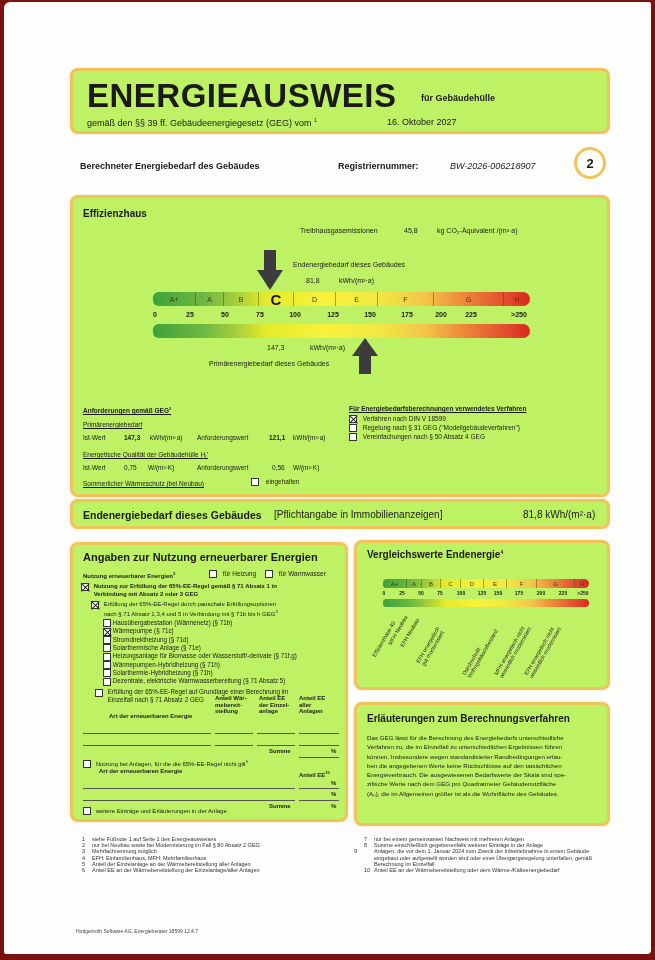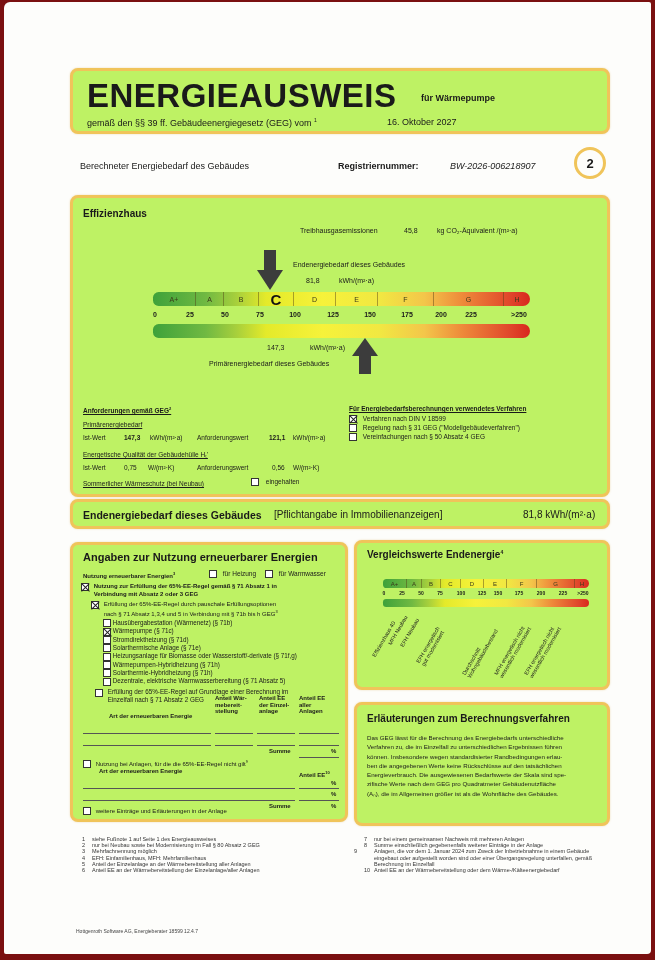--- a/index.html
+++ b/index.html
@@ -21,29 +21,29 @@
   .fn span.n { display: inline-block; width: 10px; }
   .line { position: absolute; height: 1px; background: #555; }
 </style>
 </head>
 <body>
 
 <div class="paper">
 
   <div class="box" style="left:66px; top:66px; width:540px; height:66px;">
     <div class="abs" style="left:14px; top:6px; font-size:33px; font-weight:bold; letter-spacing:0.5px;">ENERGIEAUSWEIS</div>
-    <div class="abs" style="left:348px; top:22px; font-size:9px; font-weight:bold;">für Wärmepumpe</div>
+    <div class="abs" style="left:348px; top:22px; font-size:9px; font-weight:bold;">für Gebäudehülle</div>
     <div class="abs" style="left:14px; top:46px; font-size:9px;">
       <span>gemäß den §§ 39 ff. Gebäudeenergiegesetz (GEG) vom</span>
       <sup style="font-size:5px;">1</sup>
     </div>
     <div class="abs" style="left:314px; top:46px; font-size:9px;">16. Oktober 2027</div>
   </div>
 
-  <div class="abs" style="left:76px; top:159px; font-size:9px; font-weight:normal;">Berechneter Energiebedarf des Gebäudes</div>
+  <div class="abs" style="left:76px; top:159px; font-size:9px; font-weight:bold;">Berechneter Energiebedarf des Gebäudes</div>
   <div class="abs" style="left:334px; top:159px; font-size:9px; font-weight:bold;">Registriernummer:</div>
   <div class="abs" style="left:446px; top:159px; font-size:9px;font-style:italic;">BW-2026-006218907</div>
   <div class="abs" style="left:570px; top:145px; width:32px; height:32px; border:3px solid #f0c45a; border-radius:50%; display:flex; align-items:center; justify-content:center; font-weight:bold; font-size:13px;">
     <span>2</span>
   </div>
 
   <div class="box" style="left:66px; top:193px; width:540px; height:302px;">
     <div class="abs" style="left:10px; top:10px; font-size:10px; font-weight:bold;">Effizienzhaus</div>
     <div class="abs" style="left:227px; top:29px; font-size:7px;">Treibhausgasemissionen</div>
     <div class="abs" style="left:331px; top:29px; font-size:7px;">45,8</div>

